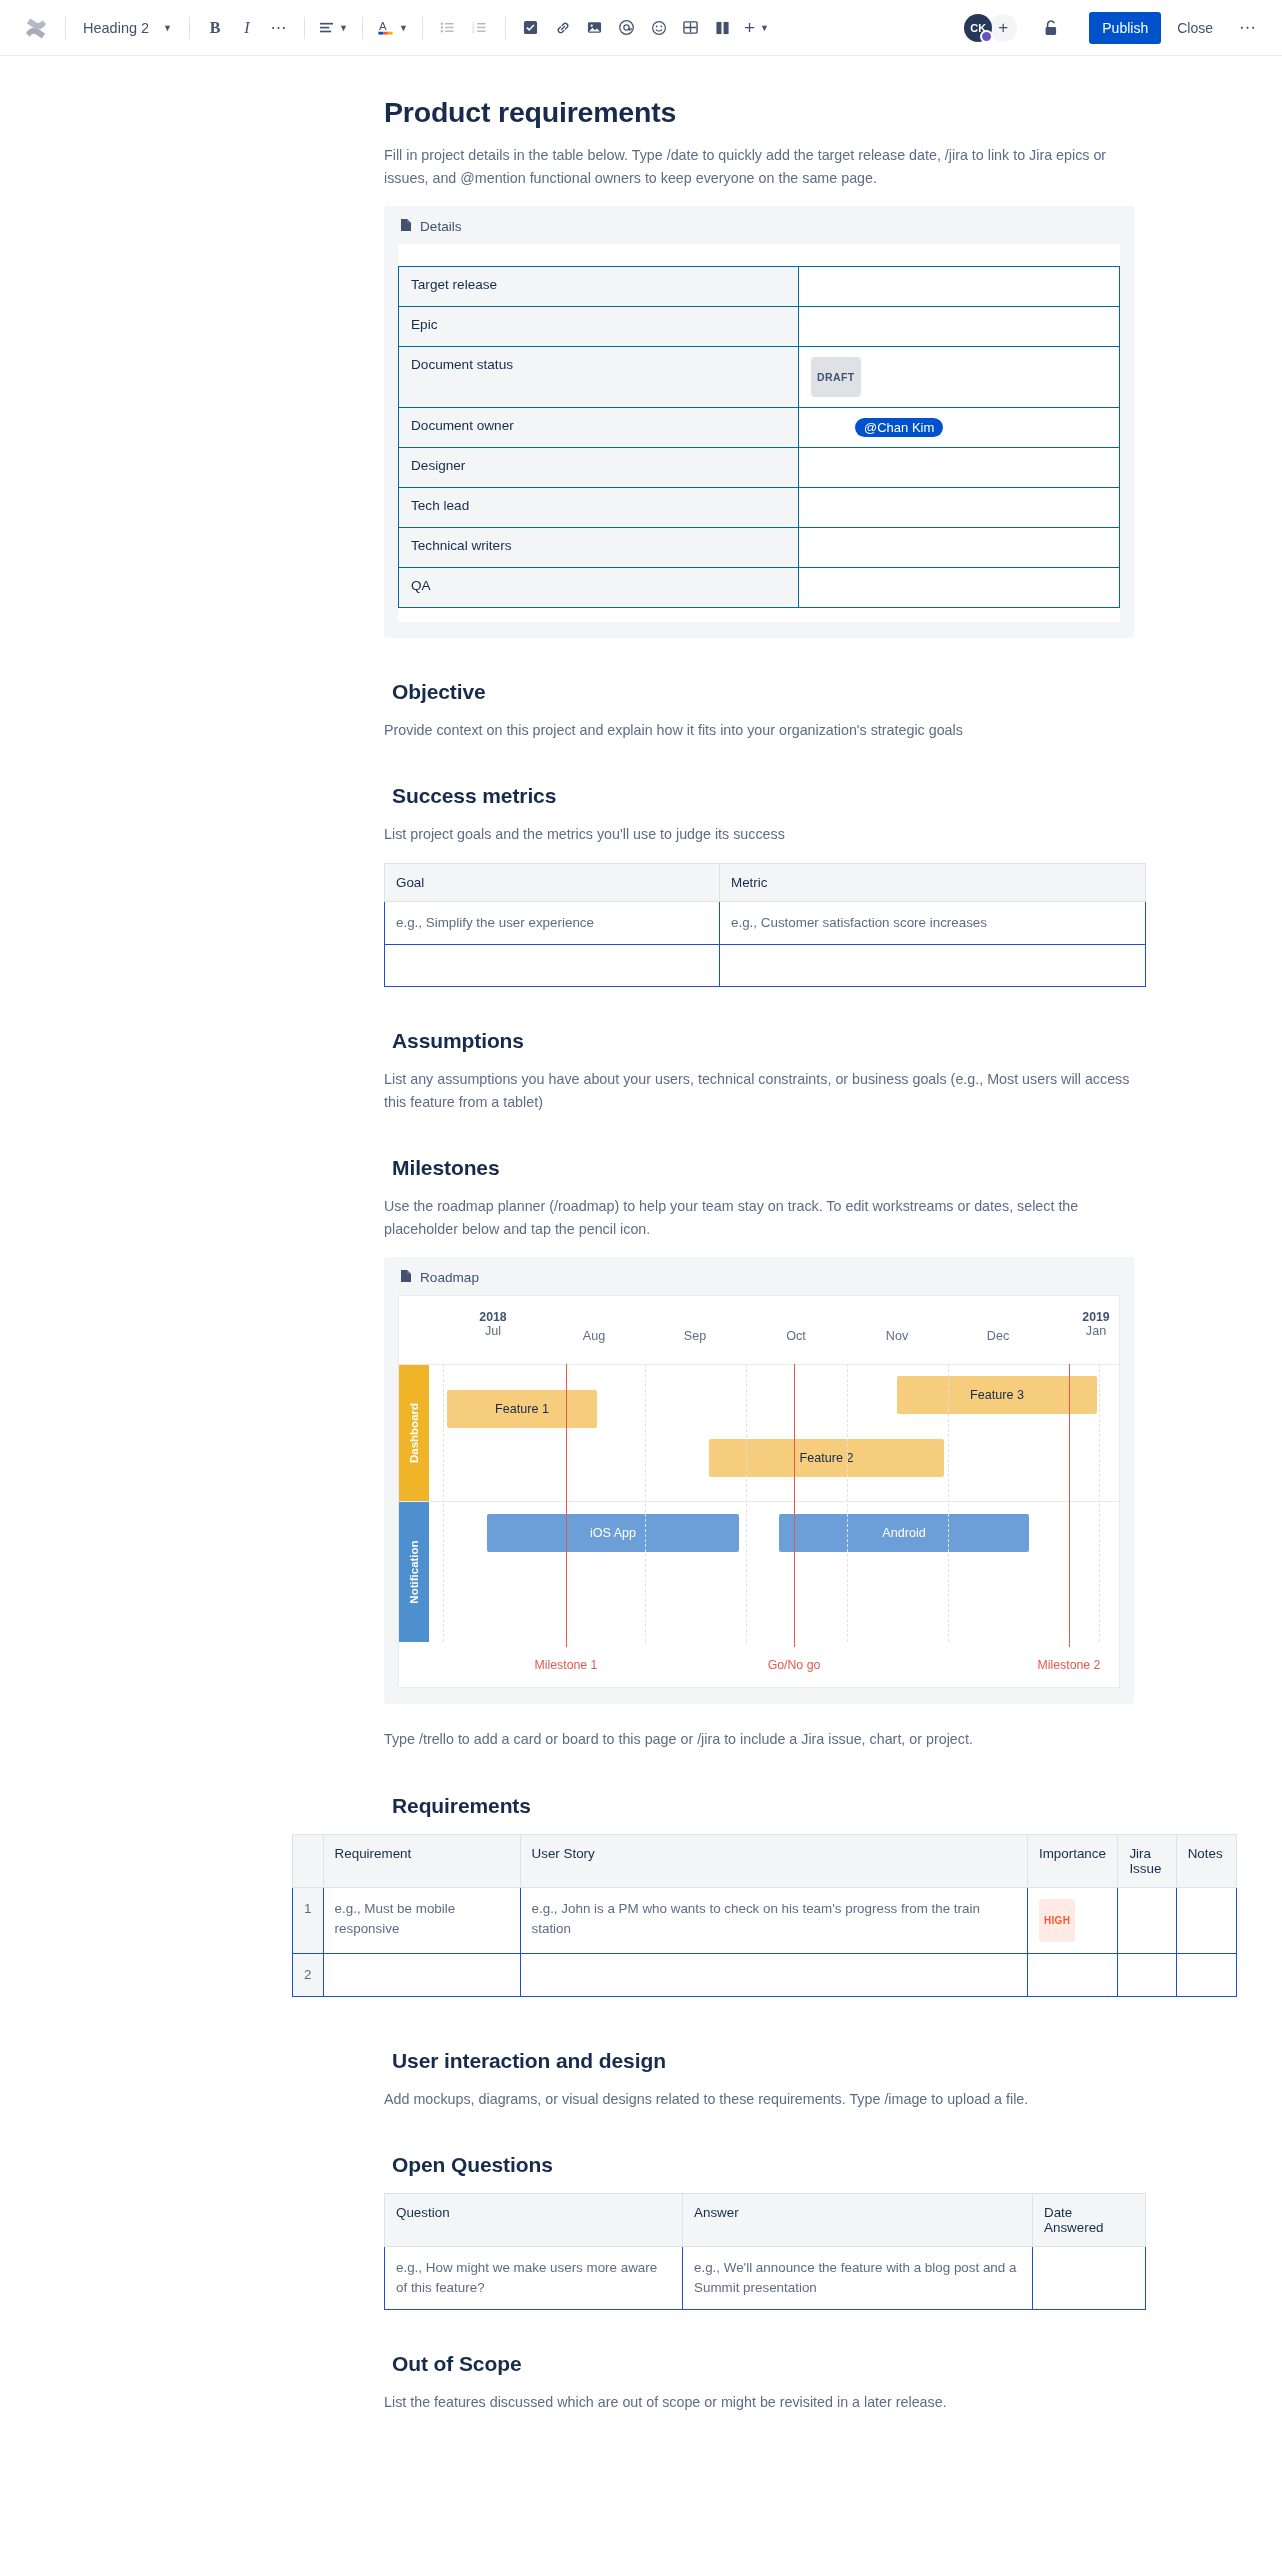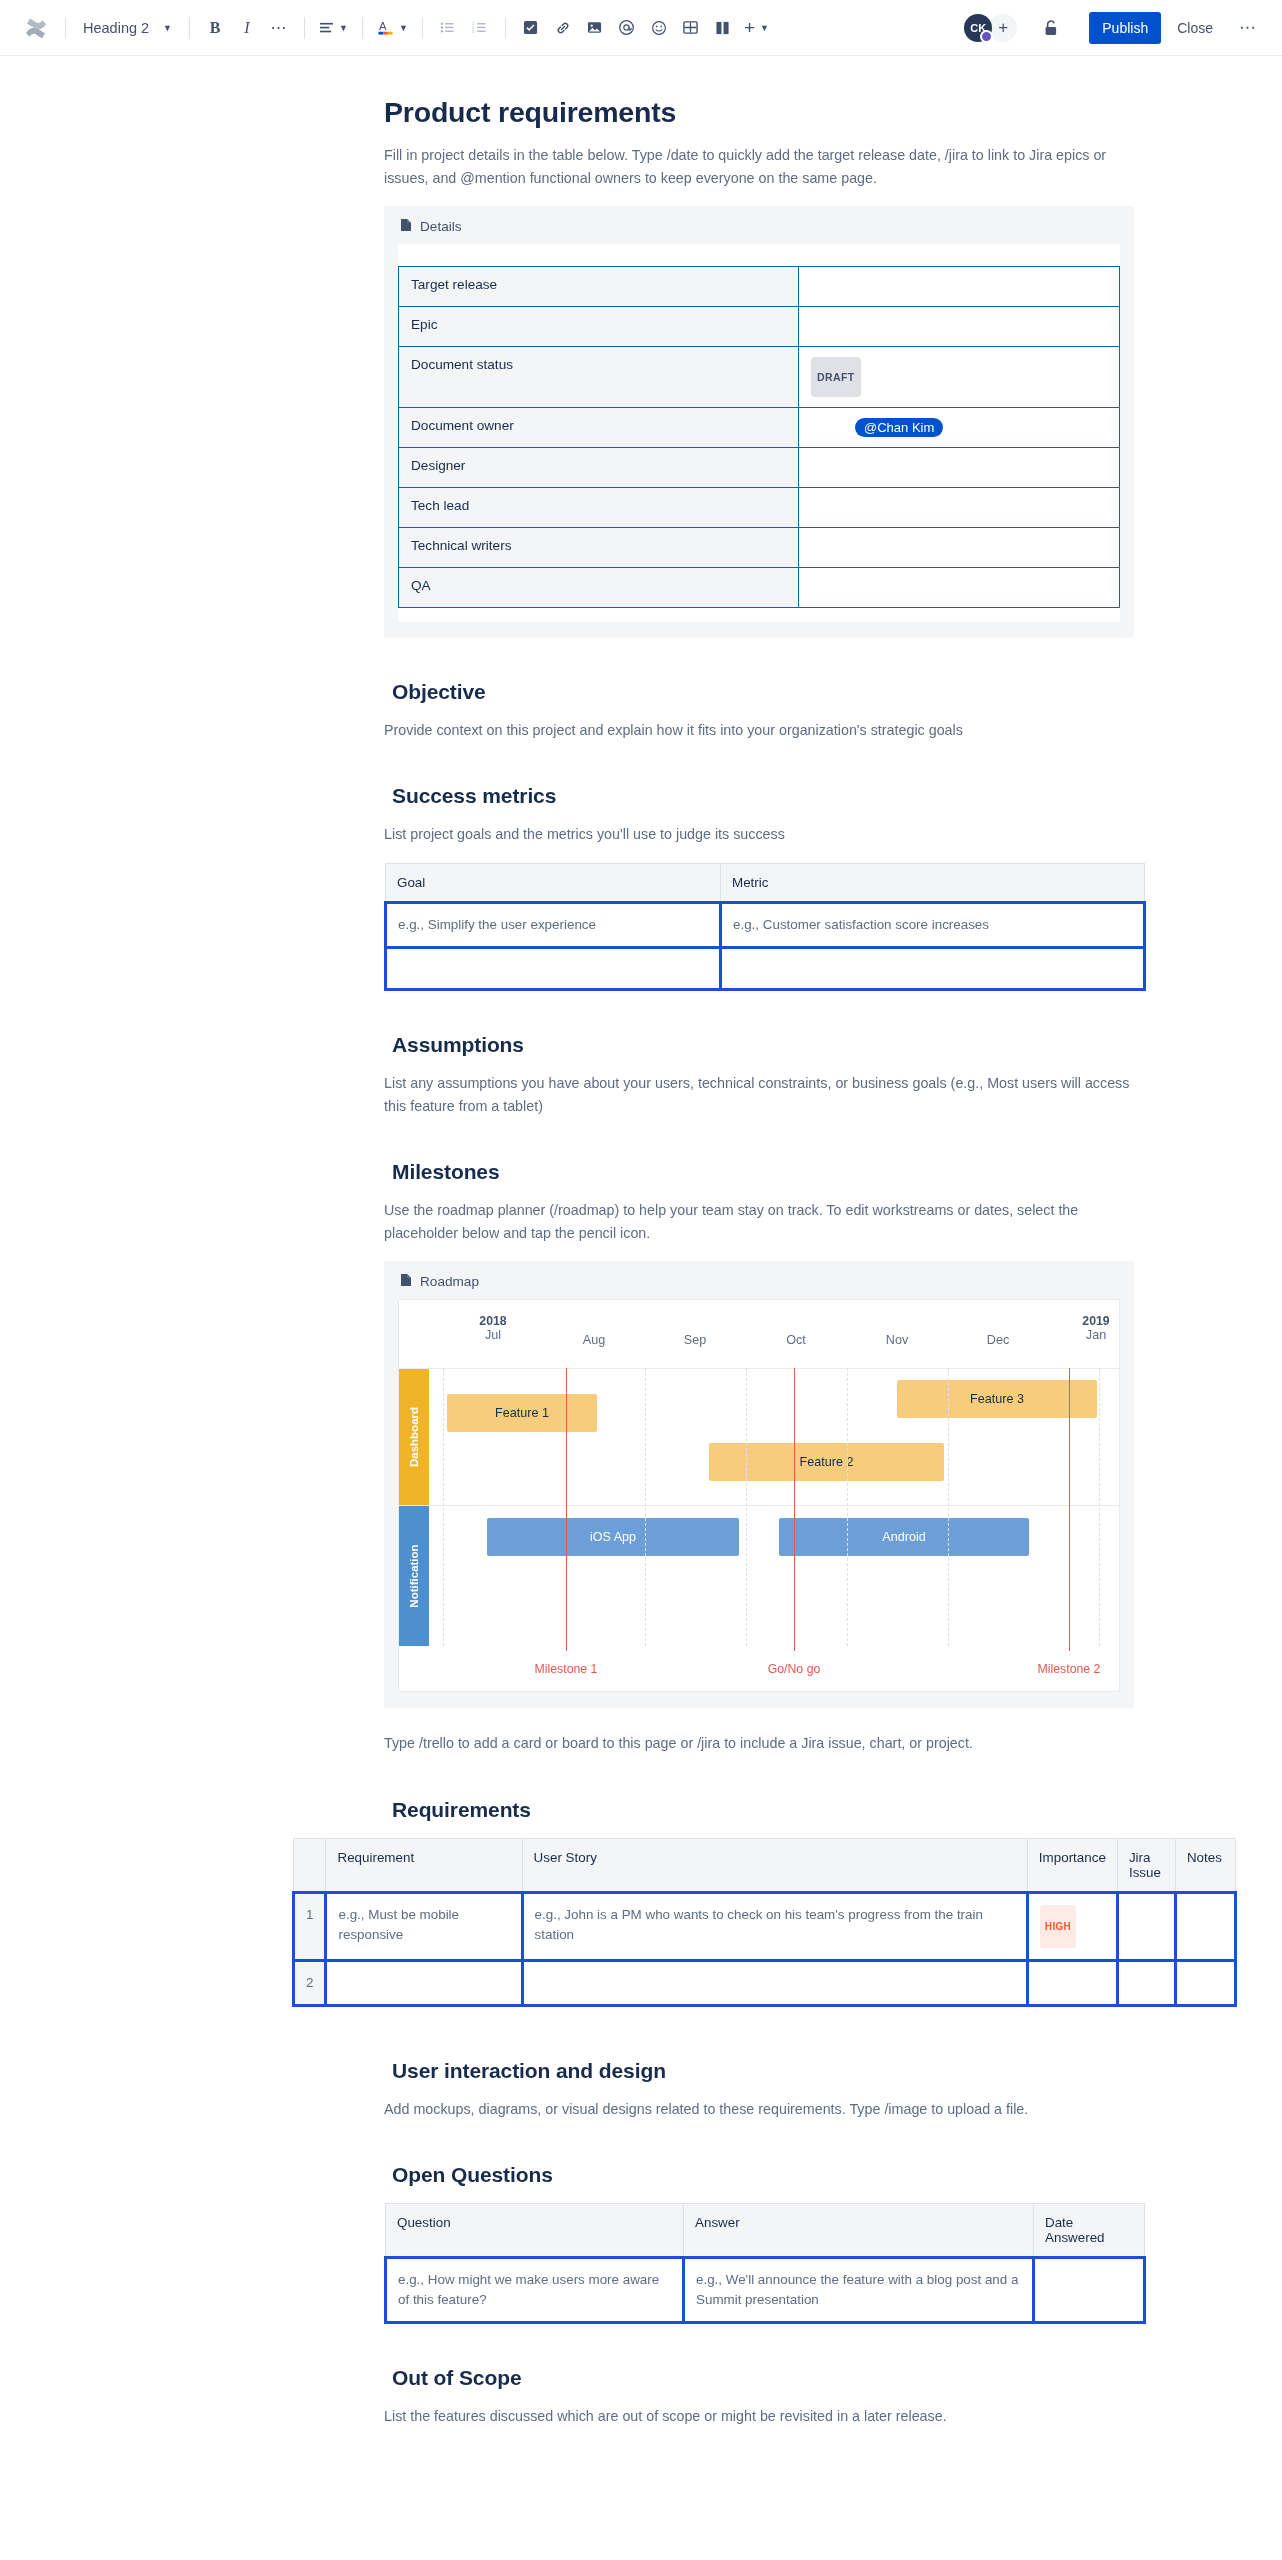--- a/index.html
+++ b/index.html
@@ -123,21 +123,21 @@
   }
 
   
   .ctable { width:762px; margin-top:16px; border-collapse:collapse; font-size:13.4px; }
   .ctable th {
     background:#f4f5f7; border:1px solid #dfe1e6;
     padding:11px 11px; text-align:left; font-weight:normal;
     color:#172b4d; vertical-align:top;
   }
   .ctable td {
-    border:3px solid #1d4ed8; padding:11px 11px; color:#5e6c84;
+    border:1px solid #1d4ed8; padding:11px 11px; color:#5e6c84;
     vertical-align:top; line-height:1.5;
   }
   .ctable td.empty { height:42px; }
   .num-col { width:30px; background:#f4f5f7; color:#5e6c84; text-align:center;}
 
   
   .roadmap-wrap {
     margin-top:16px; background:#f4f5f7; border-radius:3px;
     padding:12px 14px 16px 14px; width:750px;
   }

